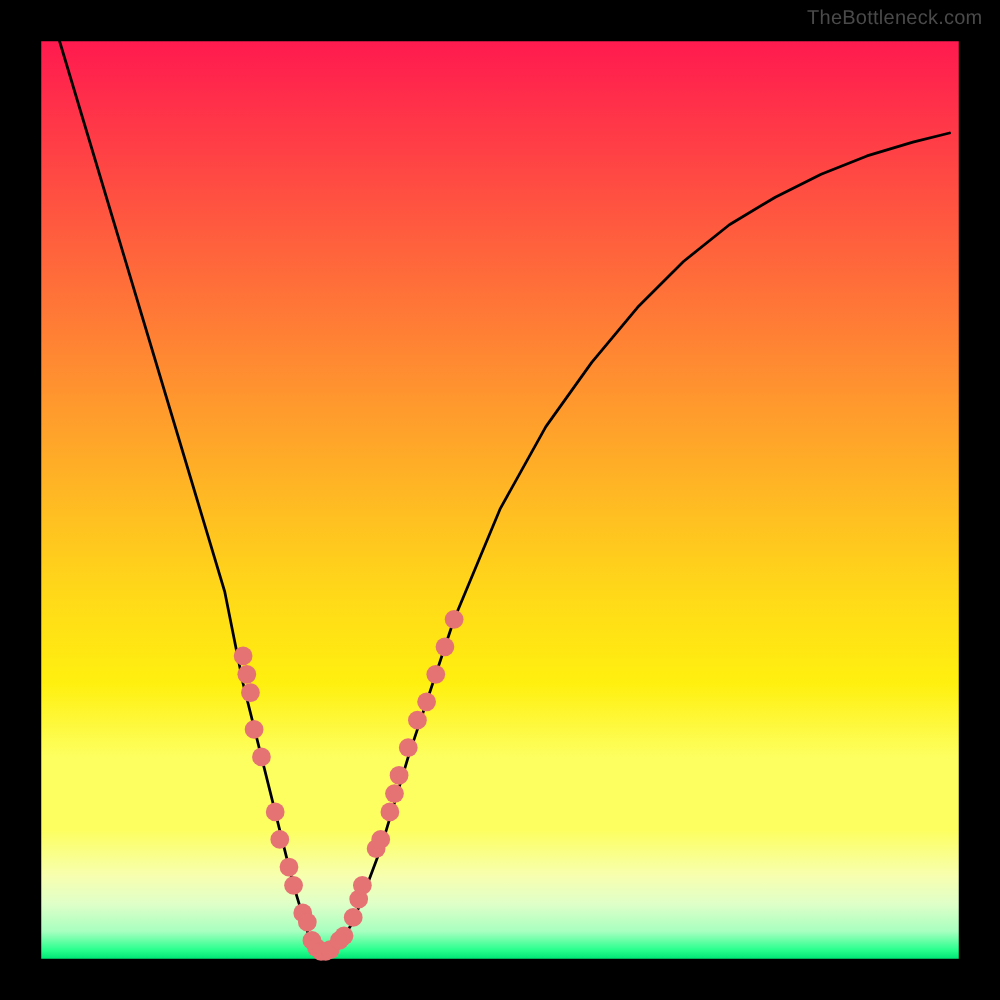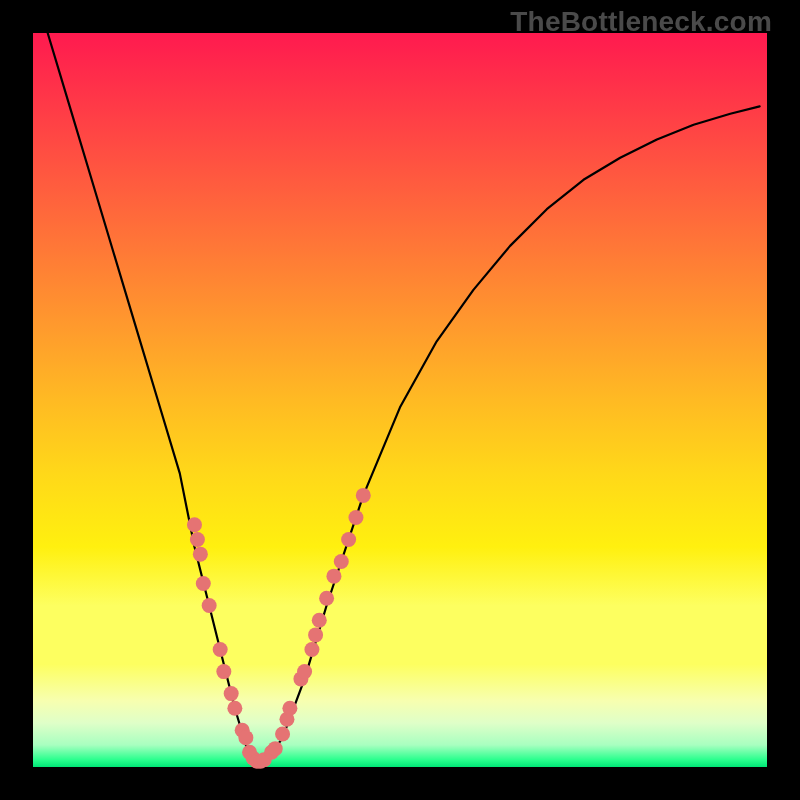--- a/index.html
+++ b/index.html
@@ -39,24 +39,24 @@
       #f7ffb0 91%,
       #dfffc8 94%,
       #a8ffc0 97%,
       #2bff8e 99%,
       #00e676 100%
     );
   }
   .watermark {
     position: absolute;
     top: 6px;
-    right: 28px;
+    right: 14px;
     color: #4a4a4a;
-    font-size: 28px;
-    font-weight: 700;
+    font-size: 16px;
+    font-weight: 400;
     letter-spacing: 0.2px;
     user-select: none;
   }
   svg.curve-layer {
     position: absolute;
     left: 0;
     top: 0;
     width: 734px;
     height: 734px;
     overflow: visible;

